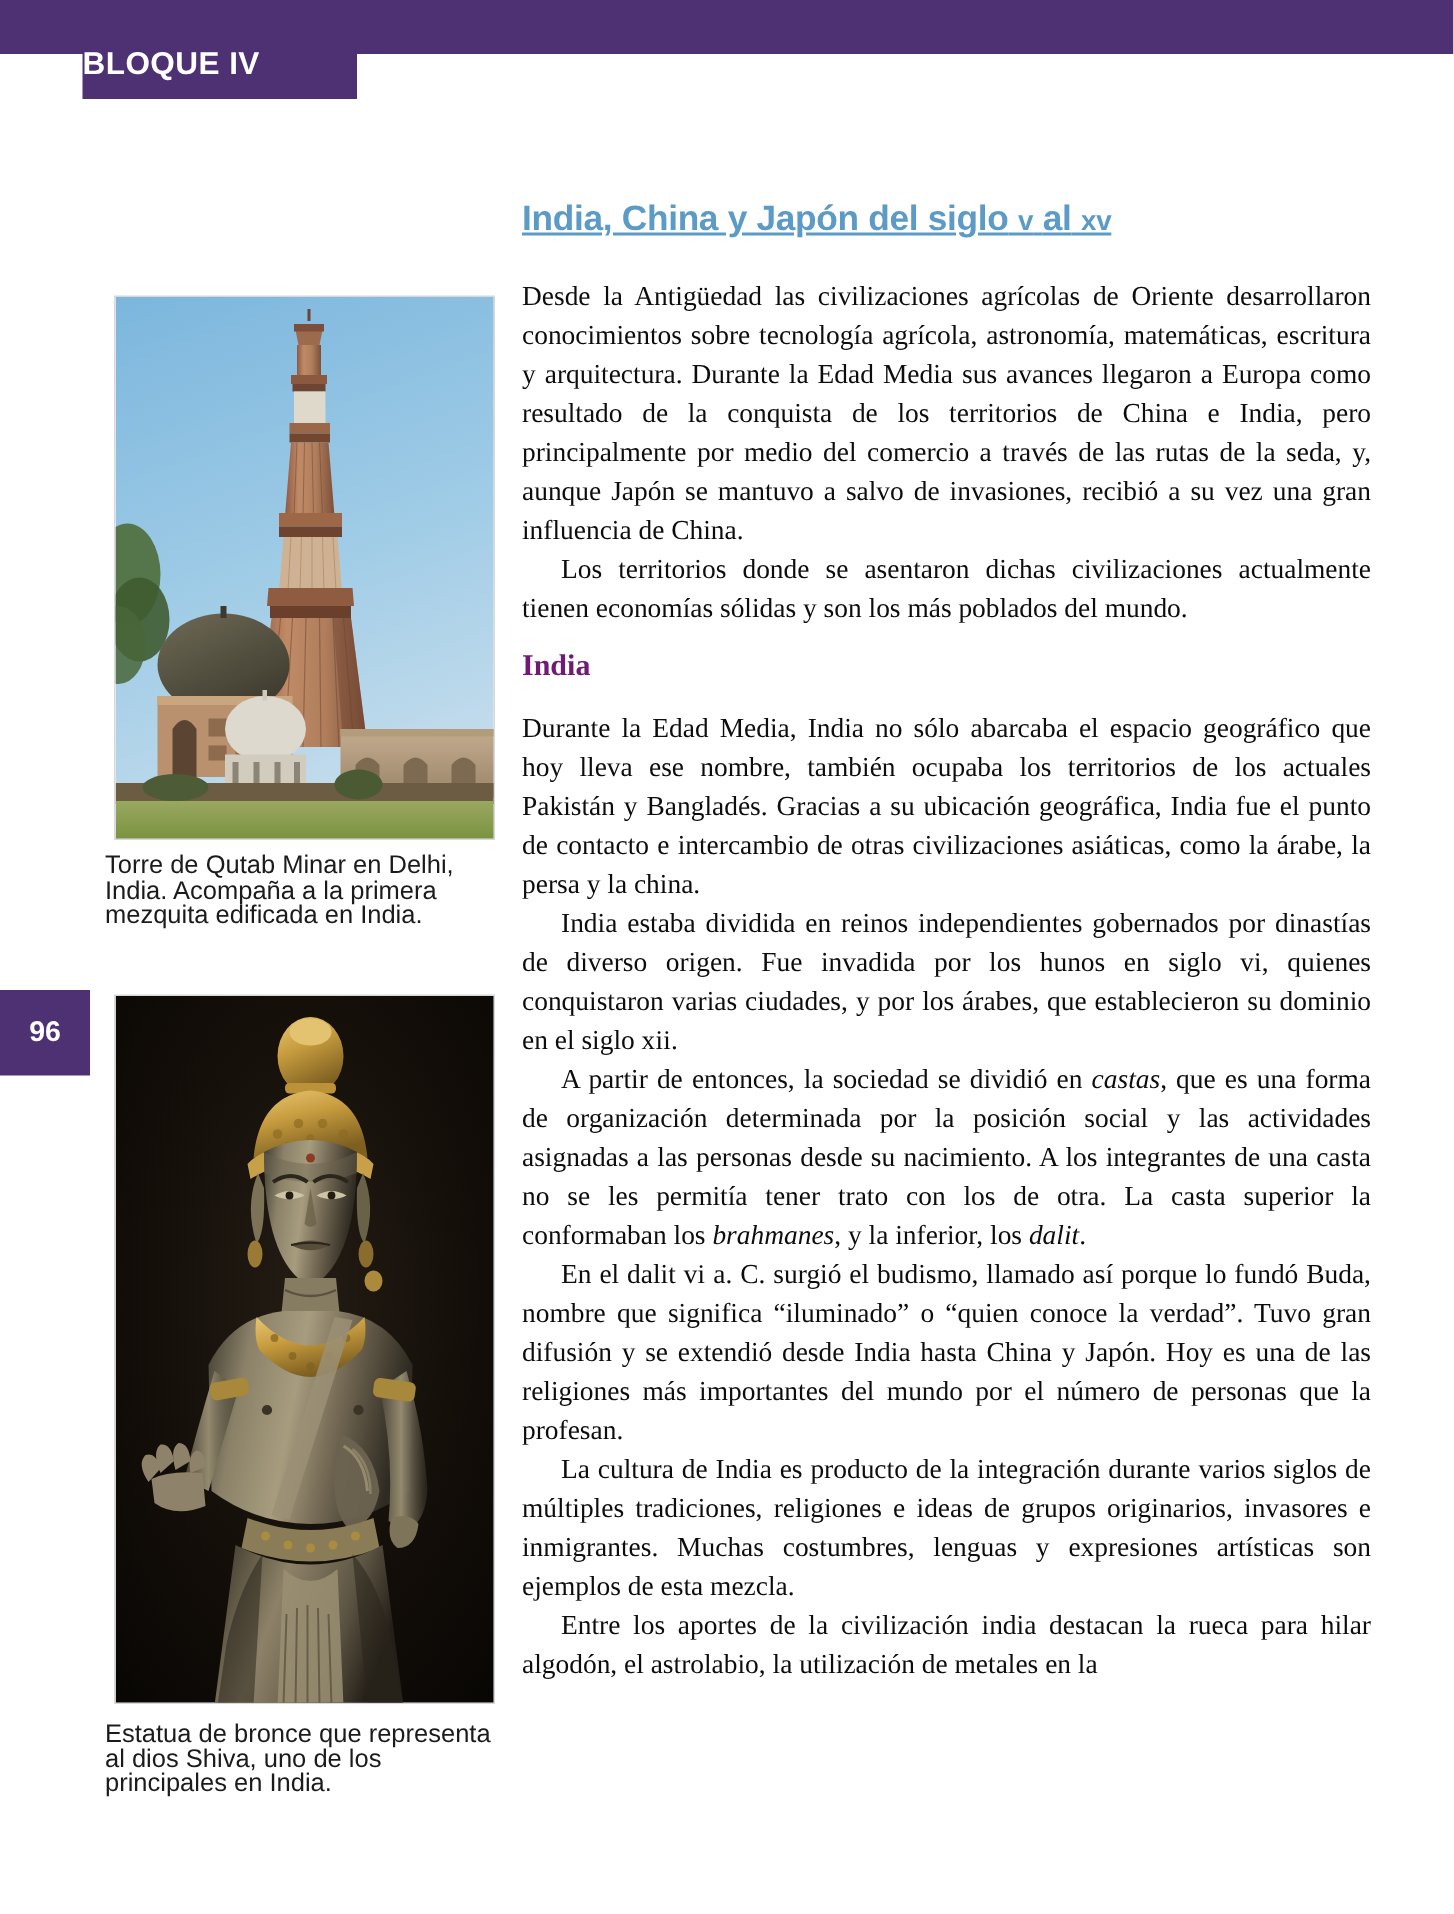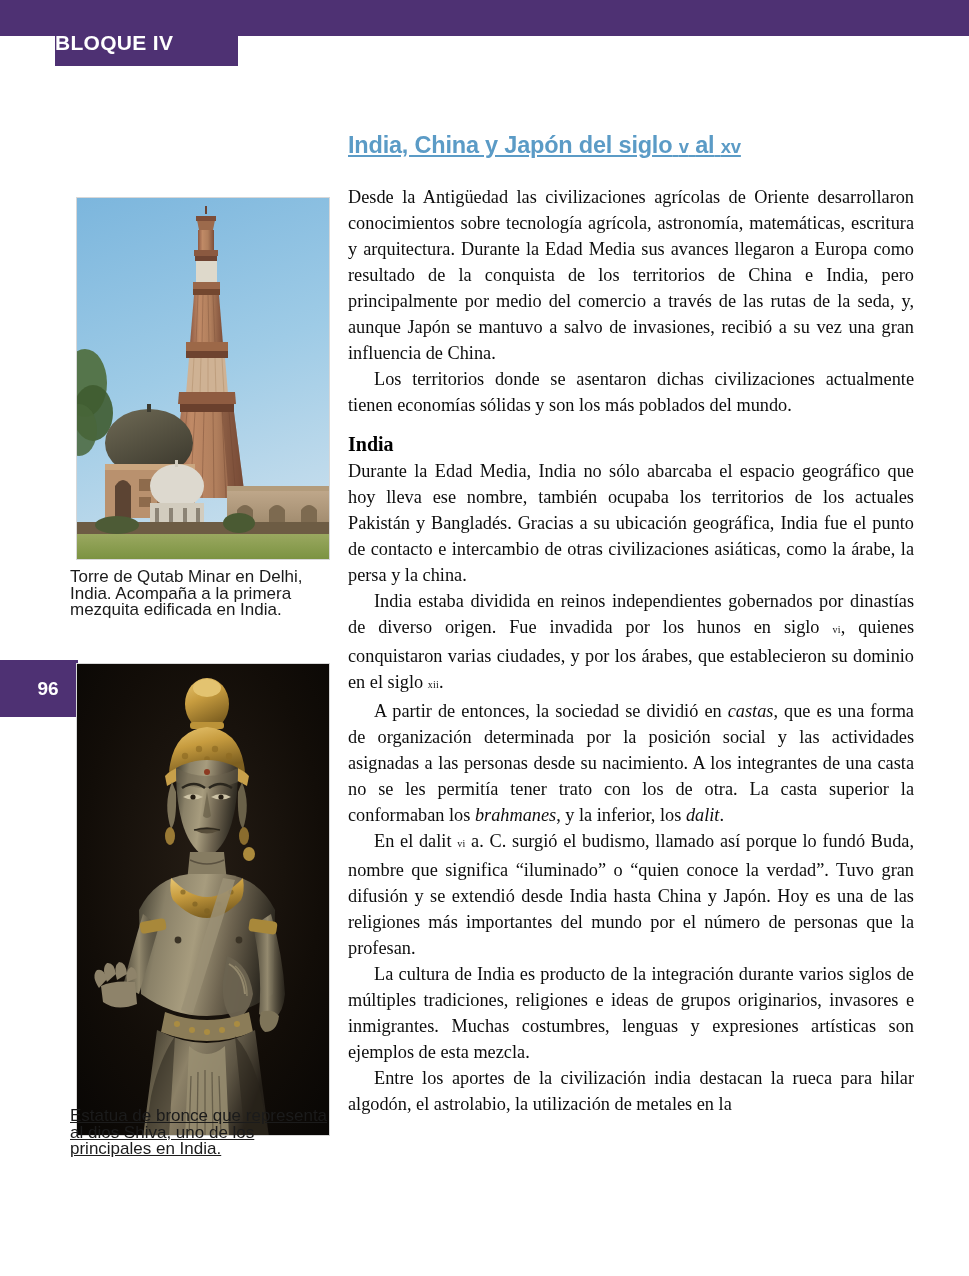--- a/index.html
+++ b/index.html
@@ -47,21 +47,20 @@
     left: 0; top: 660px;
     width: 60px; height: 57px;
     background: #4e3173;
     color: #ffffff;
     font-family: "Liberation Sans", sans-serif;
     font-weight: bold;
     font-size: 19px;
     display: flex;
     align-items: center;
     justify-content: center;
-    padding-left: 18px;
   }
 
   
   .figure-one {
     position: absolute;
     left: 76px; top: 197px;
     width: 254px; height: 363px;
   }
   .figure-two {
     position: absolute;
@@ -78,21 +77,21 @@
   .caption {
     position: absolute;
     left: 70px;
     width: 262px;
     font-family: "Liberation Sans", sans-serif;
     font-size: 17px;
     line-height: 16.5px;
     color: #1b1b1b;
   }
   .caption-one { top: 569px; }
-  .caption-two { top: 1108px; text-decoration: underline; }
+  .caption-two { top: 1148px; }
 
   
   .text-col {
     position: absolute;
     left: 348px; top: 131px;
     width: 566px;
   }
   .article-title {
     color: #5b9bc6;
     font-family: "Liberation Sans", sans-serif;
@@ -102,41 +101,41 @@
     letter-spacing: -0.2px;
     margin: 0 0 23px 0;
     text-decoration: underline;
   }
   .article-title .sc {
     font-size: 18.5px;
     text-transform: lowercase;
     font-weight: bold;
   }
   .sub-title {
-    color: #000000;
+    color: #701a75;
     font-family: "Liberation Serif", serif;
     font-weight: bold;
     font-size: 20px;
     line-height: 24px;
-    margin: 14px 0 2px 0;
+    margin: 14px 0 16px 0;
   }
   p.body {
     margin: 0;
     font-family: "Liberation Serif", serif;
     font-size: 18.3px;
     line-height: 26px;
     color: #0d0d0d;
     text-align: justify;
     text-justify: inter-word;
     hyphens: manual;
   }
   p.body.indent { text-indent: 26px; }
   p.body em { font-style: italic; }
   .rn {
-    font-size: 10px;
+    font-size: 18px;
     letter-spacing: 0.2px;
   }
 </style>
 </head>
 <body>
 
 <div class="top-band"></div>
 <div class="bloque-tab"></div>
 <div class="bloque-label">BLOQUE IV</div>
 

